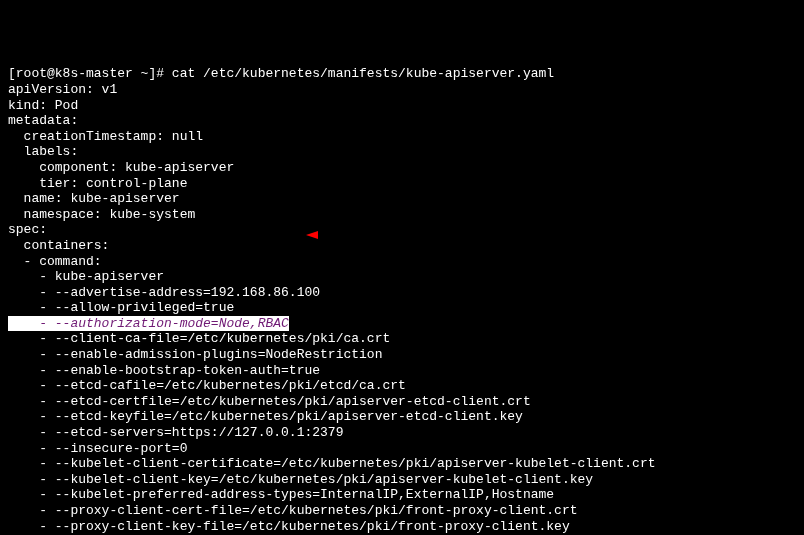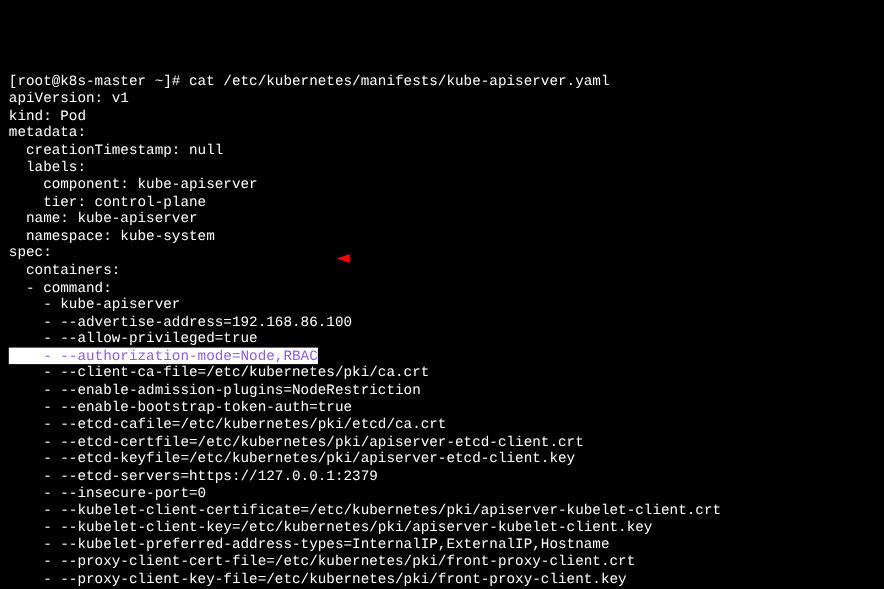--- a/index.html
+++ b/index.html
@@ -18,21 +18,22 @@
       width: 804px;
       height: 535px;
       overflow: hidden;
       position: relative;
     }
     .line {
       display: block;
     }
     .highlighted {
       background: #fff;
-      color: #8b5cf6;
+      color: #701a75;
+      font-style: italic;
     }
     .arrow {
       position: absolute;
       left: 290px;
       top: 213px;
       pointer-events: none;
     }
     .arrow svg {
       width: 300px;
       height: 10px;

